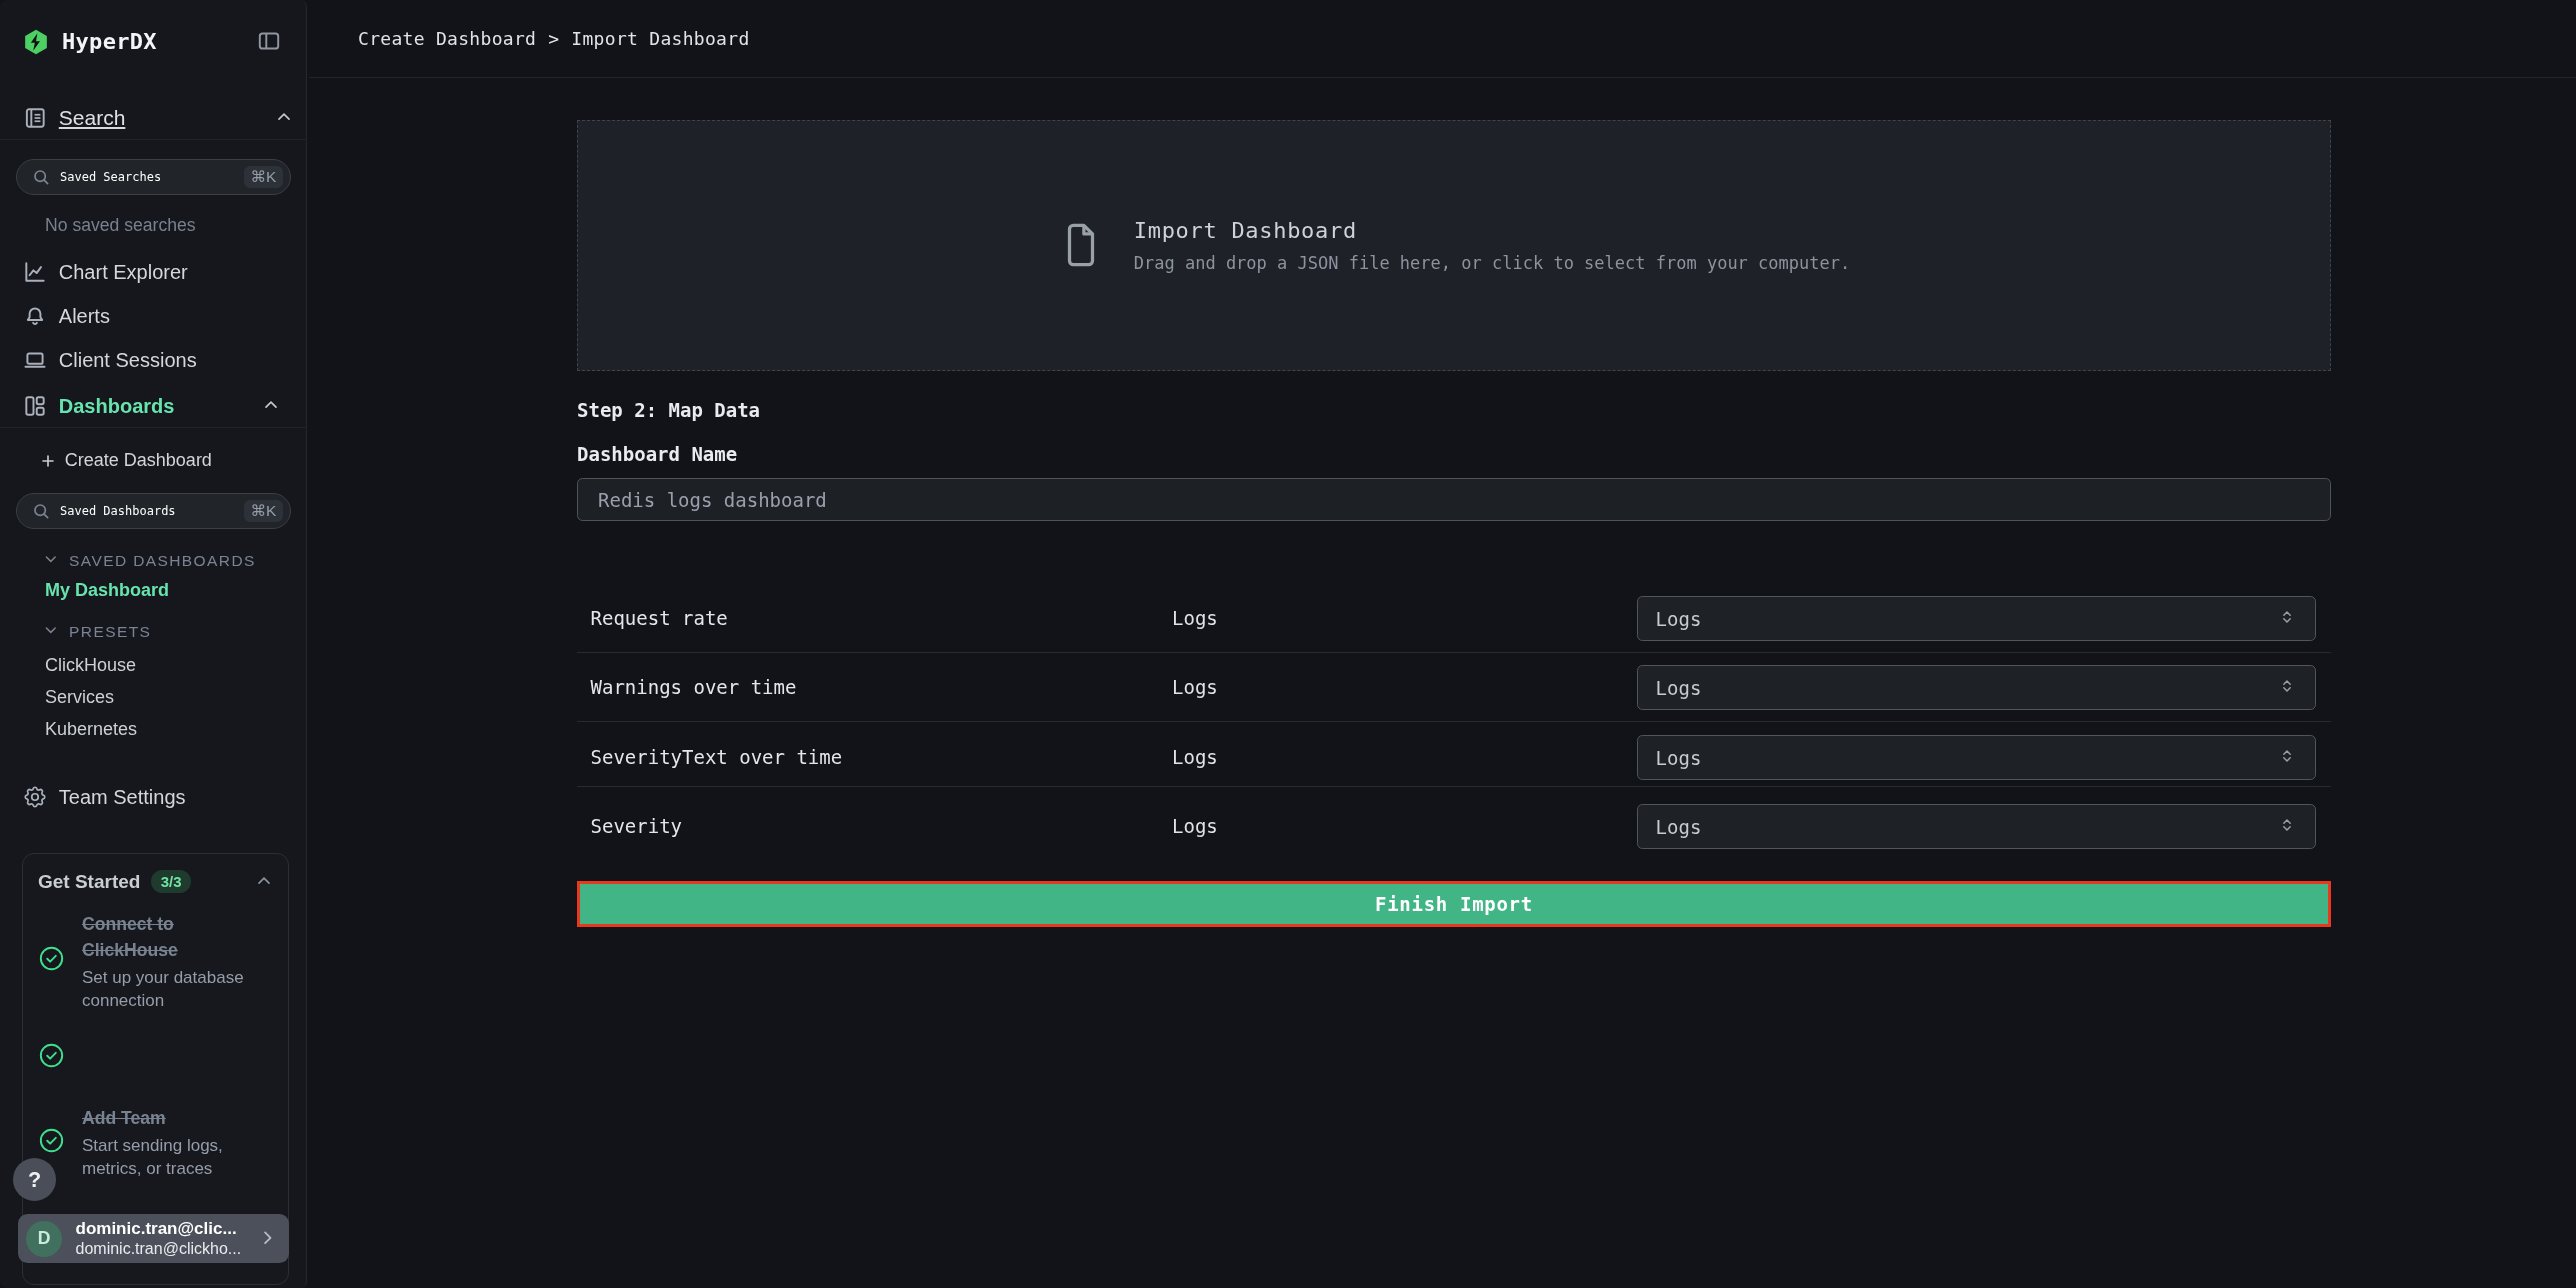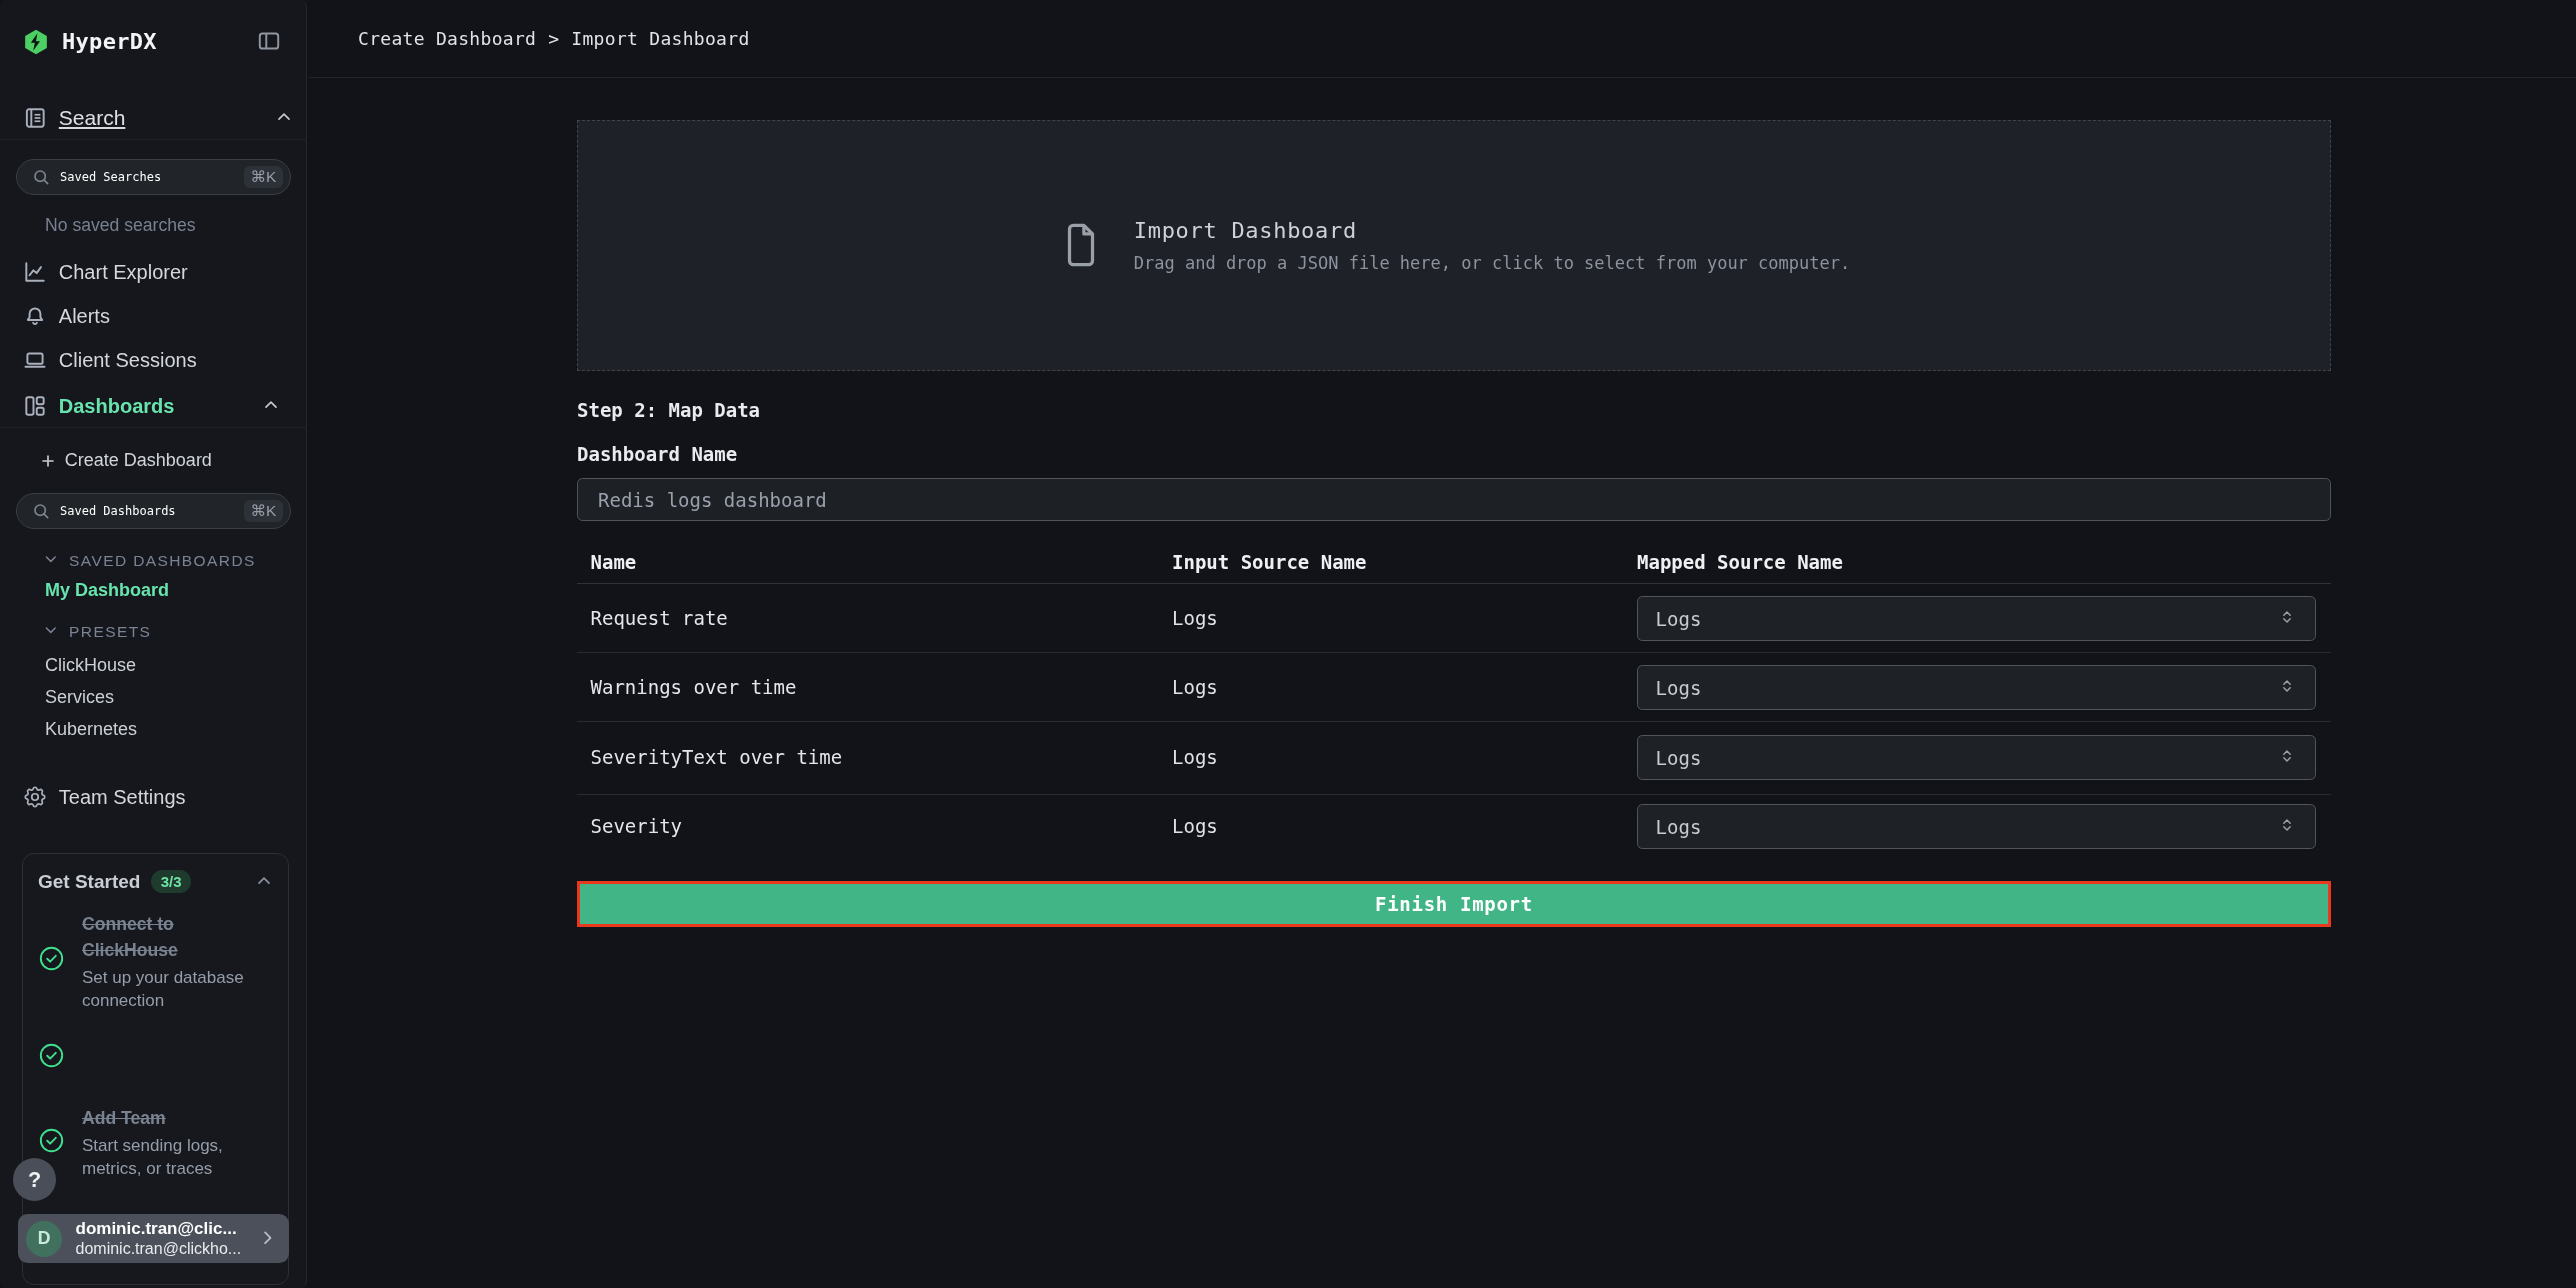--- a/index.html
+++ b/index.html
@@ -390,25 +390,20 @@
           <div class="dz-title mono">Import Dashboard</div>
           <div class="dz-sub mono">Drag and drop a JSON file here, or click to select from your computer.</div>
         </span>
       </div>
     </div>
 
     <div class="step-title mono">Step 2: Map Data</div>
     <div class="field-label mono">Dashboard Name</div>
     <input class="name-input mono" type="text" value="Redis logs dashboard" style="">
 
-    <div class="thead mono">
-      <span class="col-name">Name</span>
-      <span class="col-src">Input Source Name</span>
-      <span class="col-map">Mapped Source Name</span>
-    </div>
 
     <div class="trow mono" style="top:584px;">
       <span class="cell c1">Request rate</span>
       <span class="cell c2">Logs</span>
       <div class="select">
         <span class="val">Logs</span>
         <span class="spin"><svg width="20" height="20" viewBox="0 0 24 24">
               <use href="#i-spinner"></use>
             </svg></span>
       </div>
@@ -418,21 +413,21 @@
       <span class="cell c1">Warnings over time</span>
       <span class="cell c2">Logs</span>
       <div class="select">
         <span class="val">Logs</span>
         <span class="spin"><svg width="20" height="20" viewBox="0 0 24 24">
               <use href="#i-spinner"></use>
             </svg></span>
       </div>
     </div>
 
-    <div class="trow mono" style="top:723px;height:72px;">
+    <div class="trow mono" style="top:723px;height:64px;">
       <span class="cell c1">SeverityText over time</span>
       <span class="cell c2">Logs</span>
       <div class="select">
         <span class="val">Logs</span>
         <span class="spin"><svg width="20" height="20" viewBox="0 0 24 24">
               <use href="#i-spinner"></use>
             </svg></span>
       </div>
     </div>
 

